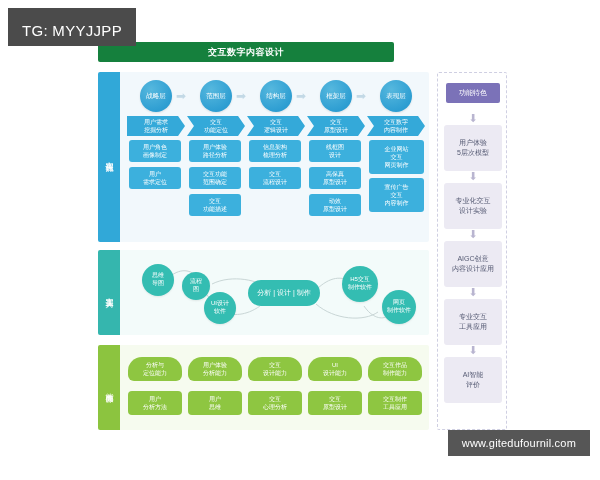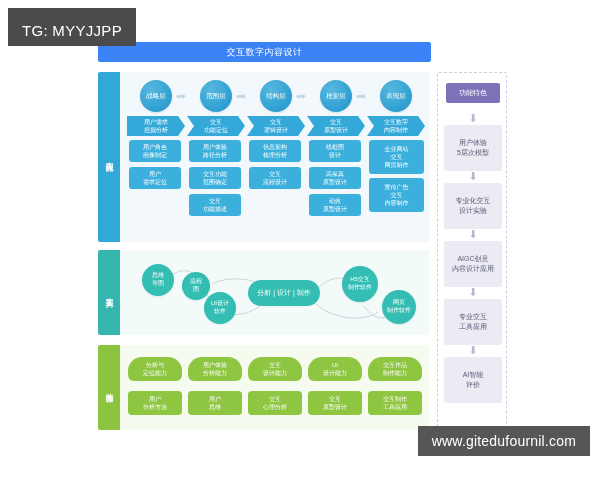--- a/index.html
+++ b/index.html
@@ -11,33 +11,34 @@
   .tg-badge{
     position:absolute;left:8px;top:8px;
     background:#4b4b4b;color:#fff;
     font-size:15px;letter-spacing:.3px;
     padding:14px 14px 7px 14px;
     z-index:50;
   }
   .wm{
     position:absolute;right:10px;bottom:24px;
     background:#565656;color:#fff;
-    font-size:14px;padding:7px 14px;
+    font-size:11px;padding:7px 14px;
     z-index:50;letter-spacing:.2px;
   }
 
   .canvas{position:absolute;left:0;top:0;width:600px;height:480px;}
 
   
   .title-bar{
-    position:absolute;left:98px;top:42px;width:333px;height:20px;
-    background:#3b82f6;border-radius:2px;
+    position:absolute;left:98px;top:42px;width:296px;height:20px;
+    background:#15803d;border-radius:2px;
     color:#fff;font-size:9px;
     display:flex;align-items:center;justify-content:center;
     letter-spacing:.5px;
+    font-weight:bold;
   }
 
   
   .section{position:absolute;display:flex;border-radius:2px;overflow:hidden;}
   .sec-label{
     flex:0 0 22px;display:flex;align-items:center;justify-content:center;
     color:#fff;font-size:8px;line-height:1.15;
   }
   .sec-label span{
     writing-mode:vertical-rl;text-orientation:upright;

